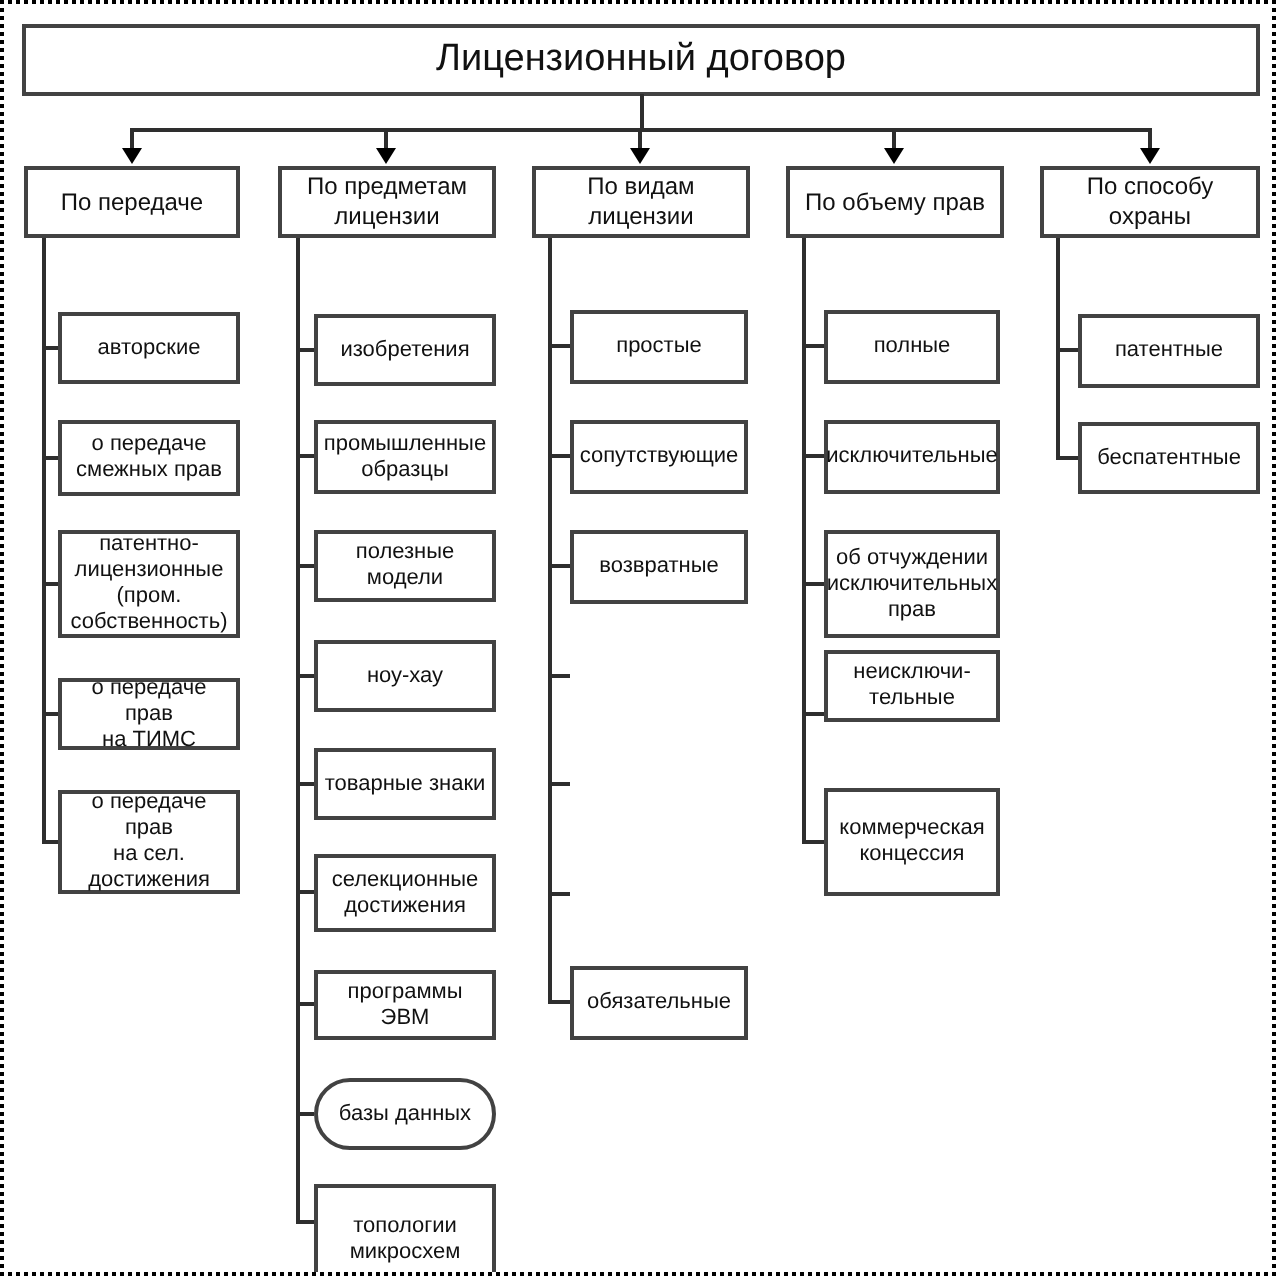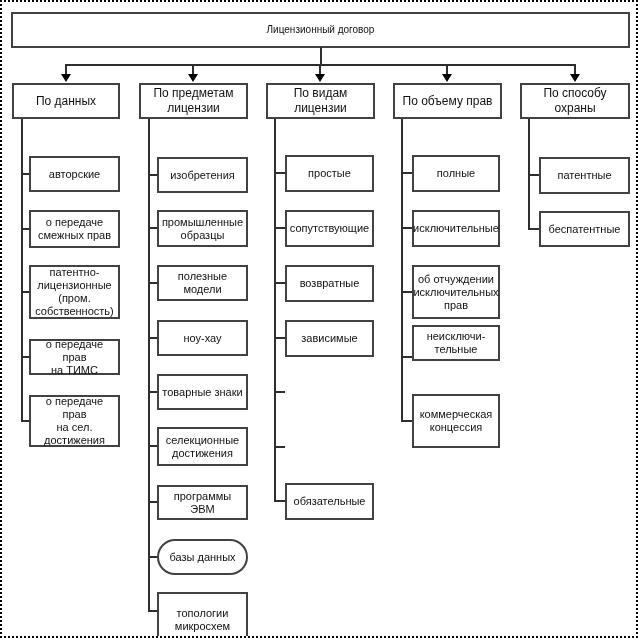--- a/index.html
+++ b/index.html
@@ -6,21 +6,21 @@
   #canvas {
     position:relative; width:638px; height:638px; box-sizing:border-box;
     border:2px dotted #000; background:#fff; overflow:hidden;
     font-family:"Liberation Sans","DejaVu Sans",sans-serif; color:#111;
   }
   .box {
     position:absolute; background:#fff; border:2px solid #424242;
     box-sizing:border-box; display:flex; align-items:center; justify-content:center;
     text-align:center; white-space:pre-line;
   }
-  .root { font-size:10px; line-height:16px; }
+  .root { font-size:19px; line-height:16px; }
   .cat  { font-size:12px; line-height:15px; }
   .leaf { font-size:11px; line-height:13px; padding:1px 2px; }
   .vline,.hline { position:absolute; background:#2e2e2e; }
   .arrow {
     position:absolute; width:0; height:0;
     border-left:5px solid transparent; border-right:5px solid transparent;
     border-top:8px solid #000;
   }
 </style>
 </head>
@@ -37,21 +37,21 @@
   <div class="vline" style="left:190px;top:62px;width:2px;height:12px;"></div>
   <div class="vline" style="left:317px;top:62px;width:2px;height:12px;"></div>
   <div class="vline" style="left:444px;top:62px;width:2px;height:12px;"></div>
   <div class="vline" style="left:572px;top:62px;width:2px;height:12px;"></div>
   <div class="arrow" style="left:59px;top:72px;"></div>
   <div class="arrow" style="left:186px;top:72px;"></div>
   <div class="arrow" style="left:313px;top:72px;"></div>
   <div class="arrow" style="left:440px;top:72px;"></div>
   <div class="arrow" style="left:568px;top:72px;"></div>
 
-  <div class="box cat" style="left:10px;top:81px;width:108px;height:36px;">По данных</div>
+  <div class="box cat" style="left:10px;top:81px;width:108px;height:36px;">По передаче</div>
   <div class="box cat" style="left:137px;top:81px;width:109px;height:36px;">По предметам
 лицензии</div>
   <div class="box cat" style="left:264px;top:81px;width:109px;height:36px;">По видам
 лицензии</div>
   <div class="box cat" style="left:391px;top:81px;width:109px;height:36px;">По объему прав</div>
   <div class="box cat" style="left:518px;top:81px;width:110px;height:36px;">По способу
 охраны</div>
 
   <div class="vline" style="left:19px;top:117px;width:2px;height:303px;"></div>
   <div class="hline" style="left:19px;top:171px;width:8px;height:2px;"></div>
@@ -100,21 +100,20 @@
   <div class="hline" style="left:272px;top:170px;width:11px;height:2px;"></div>
   <div class="hline" style="left:272px;top:225px;width:11px;height:2px;"></div>
   <div class="hline" style="left:272px;top:280px;width:11px;height:2px;"></div>
   <div class="hline" style="left:272px;top:335px;width:11px;height:2px;"></div>
   <div class="hline" style="left:272px;top:389px;width:11px;height:2px;"></div>
   <div class="hline" style="left:272px;top:444px;width:11px;height:2px;"></div>
   <div class="hline" style="left:272px;top:498px;width:11px;height:2px;"></div>
   <div class="box leaf" style="left:283px;top:153px;width:89px;height:37px;">простые</div>
   <div class="box leaf" style="left:283px;top:208px;width:89px;height:37px;">сопутствующие</div>
   <div class="box leaf" style="left:283px;top:263px;width:89px;height:37px;">возвратные</div>
-  <div class="box leaf" style="left:283px;top:318px;width:89px;height:37px;">зависимые</div>
   <div class="box leaf" style="left:283px;top:481px;width:89px;height:37px;">обязательные</div>
 
   <div class="vline" style="left:399px;top:117px;width:2px;height:303px;"></div>
   <div class="hline" style="left:399px;top:170px;width:11px;height:2px;"></div>
   <div class="hline" style="left:399px;top:225px;width:11px;height:2px;"></div>
   <div class="hline" style="left:399px;top:289px;width:11px;height:2px;"></div>
   <div class="hline" style="left:399px;top:354px;width:11px;height:2px;"></div>
   <div class="hline" style="left:399px;top:418px;width:11px;height:2px;"></div>
   <div class="box leaf" style="left:410px;top:153px;width:88px;height:37px;">полные</div>
   <div class="box leaf" style="left:410px;top:208px;width:88px;height:37px;">исключительные</div>

